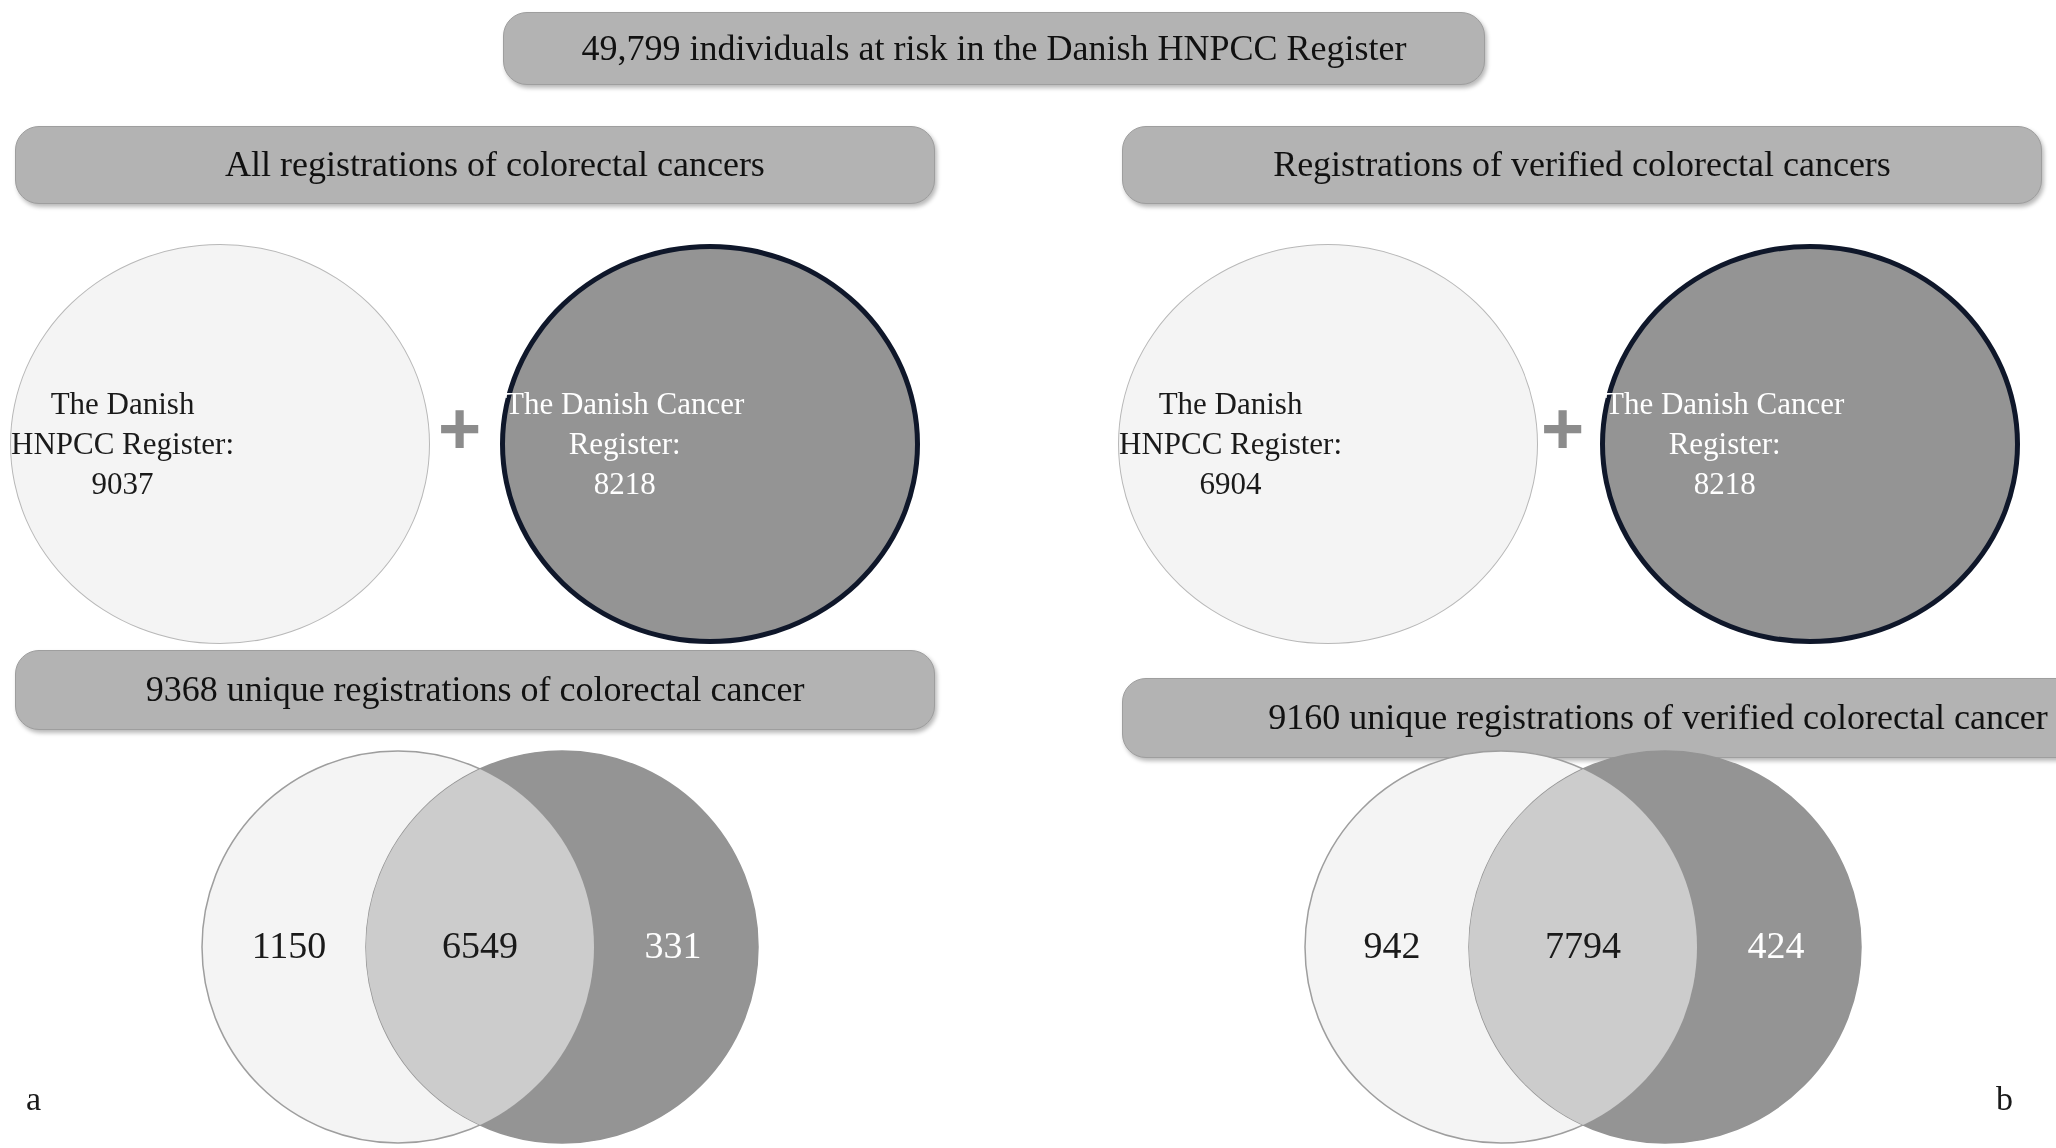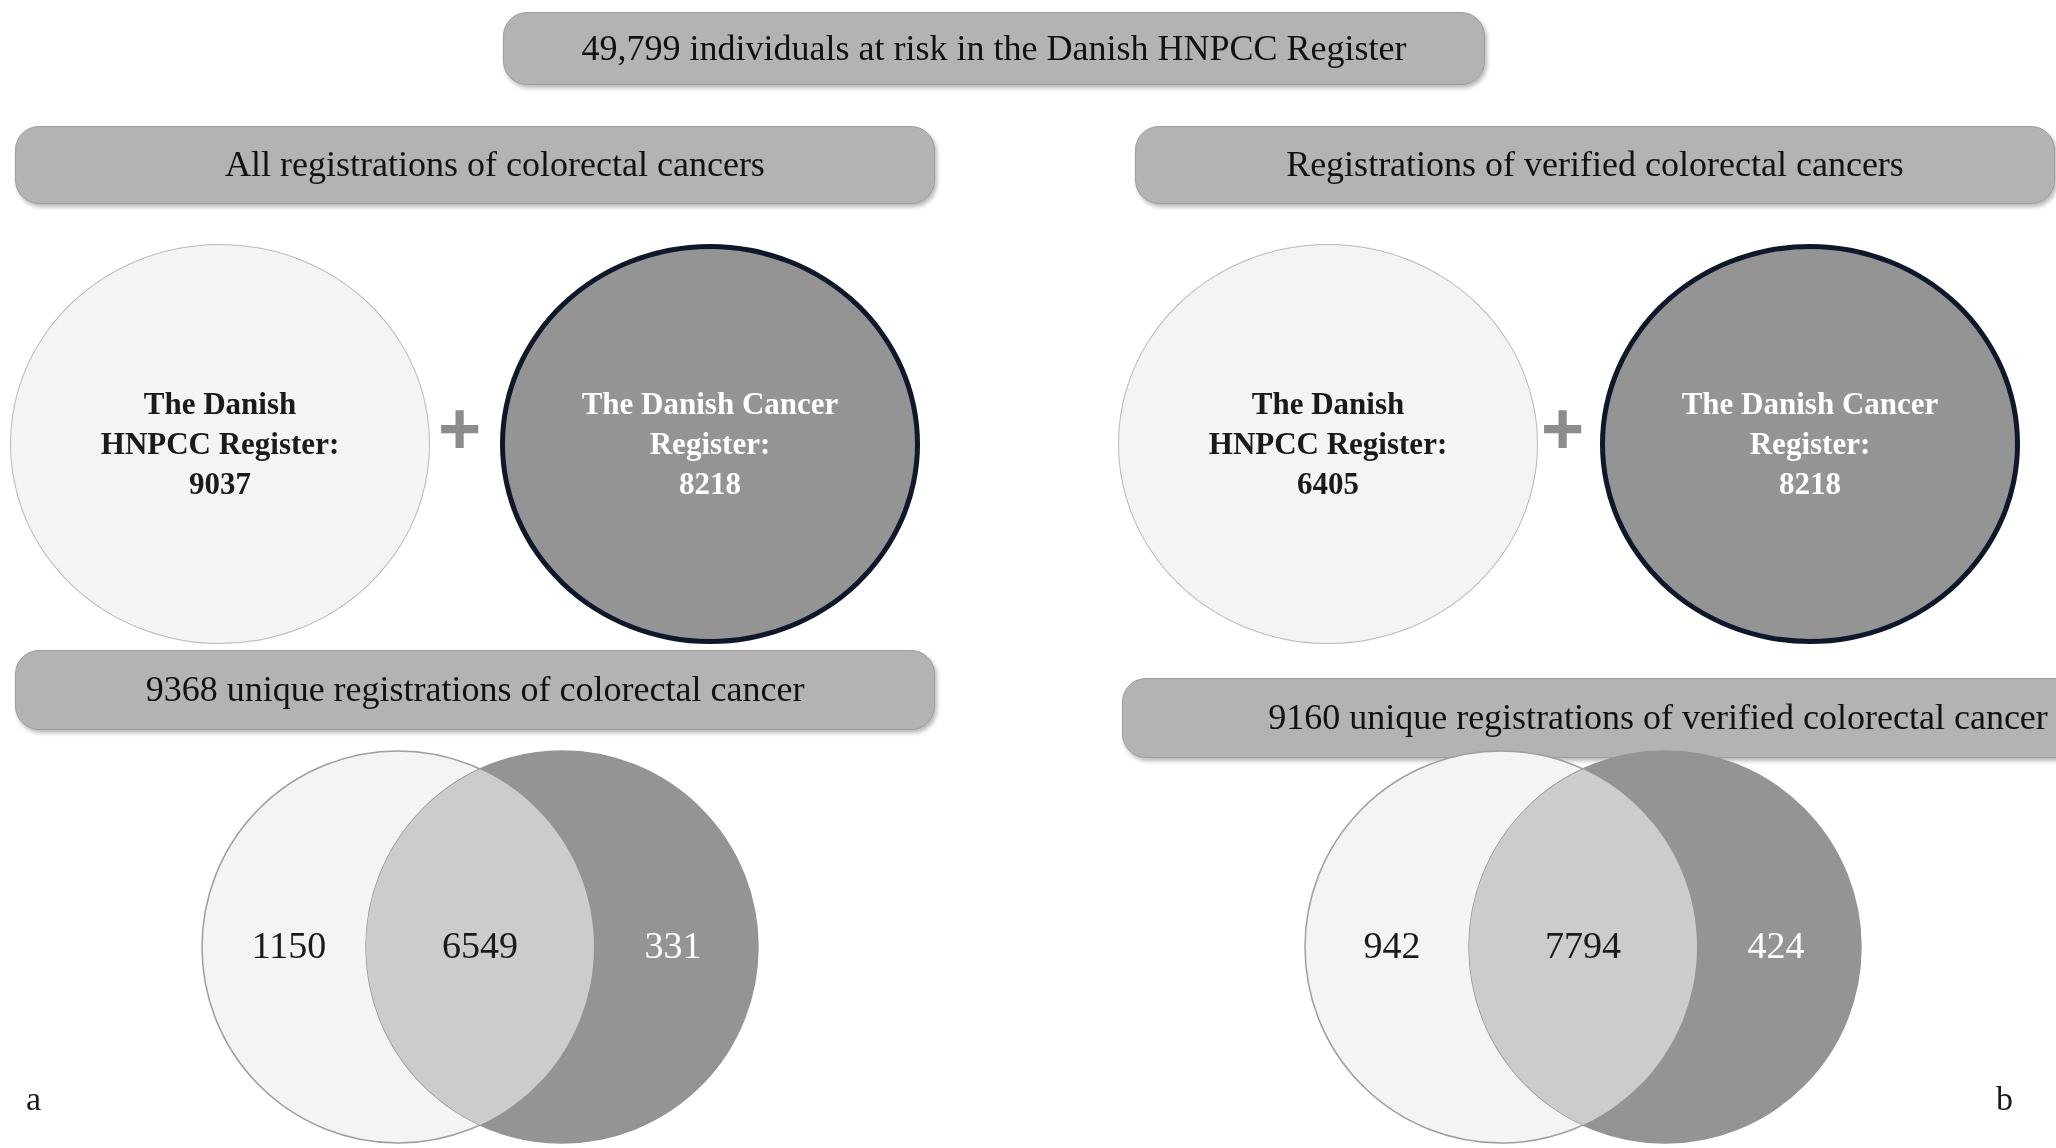--- a/index.html
+++ b/index.html
@@ -48,21 +48,20 @@
     height: 78px;
     font-size: 36px;
     padding-left: 40px;
   }
   .banner-col-right {
     left: 1122px;
     top: 126px;
     width: 920px;
     height: 78px;
     font-size: 36px;
-    margin-left: 13px;
   }
   .banner-sum-left {
     left: 15px;
     top: 650px;
     width: 920px;
     height: 80px;
     font-size: 36px;
   }
   .banner-sum-right {
     left: 1122px;
@@ -72,26 +71,24 @@
     font-size: 36px;
     margin-top: 28px;
   }
 
   
   .circle {
     position: absolute;
     border-radius: 50%;
     display: flex;
     align-items: center;
-    justify-content: center;
     text-align: center;
     line-height: 1.28;
     font-size: 31px;
     box-sizing: border-box;
-    font-weight: bold;
   }
   .circle-light {
     background: #f4f4f4;
     border: 1px solid #b8b8b8;
     color: #1a1a1a;
   }
   .circle-dark {
     background: #949494;
     border: 5px solid #0f172a;
     color: #ffffff;
@@ -196,21 +193,21 @@
   <div class="panel-letter letter-a">a</div>
 
   <div class="banner banner-col-right">
     <span>Registrations of verified colorectal cancers</span>
   </div>
 
   <div class="circle circle-light circ-b-light">
     <span>
       <span>The Danish</span><br>
       <span>HNPCC Register:</span><br>
-      <span>6405</span>
+      <span>6904</span>
     </span>
   </div>
 
   <div class="plus plus-b">+</div>
 
   <div class="circle circle-dark circ-b-dark">
     <span>
       <span>The Danish Cancer</span><br>
       <span>Register:</span><br>
       <span>8218</span>

